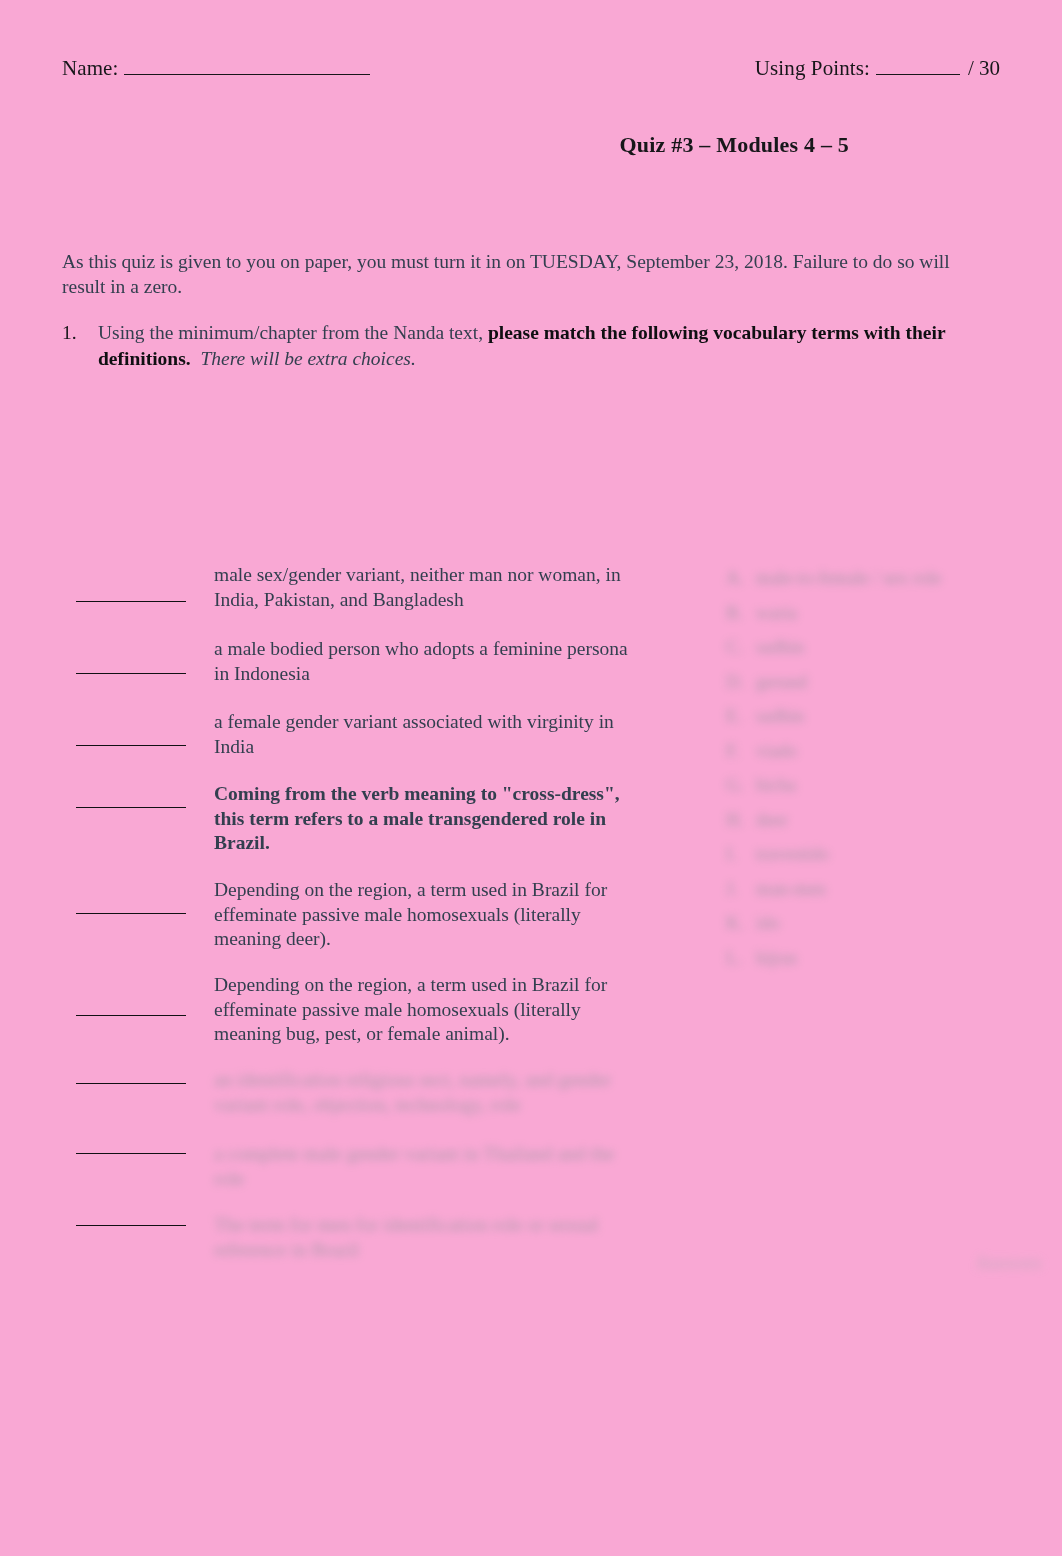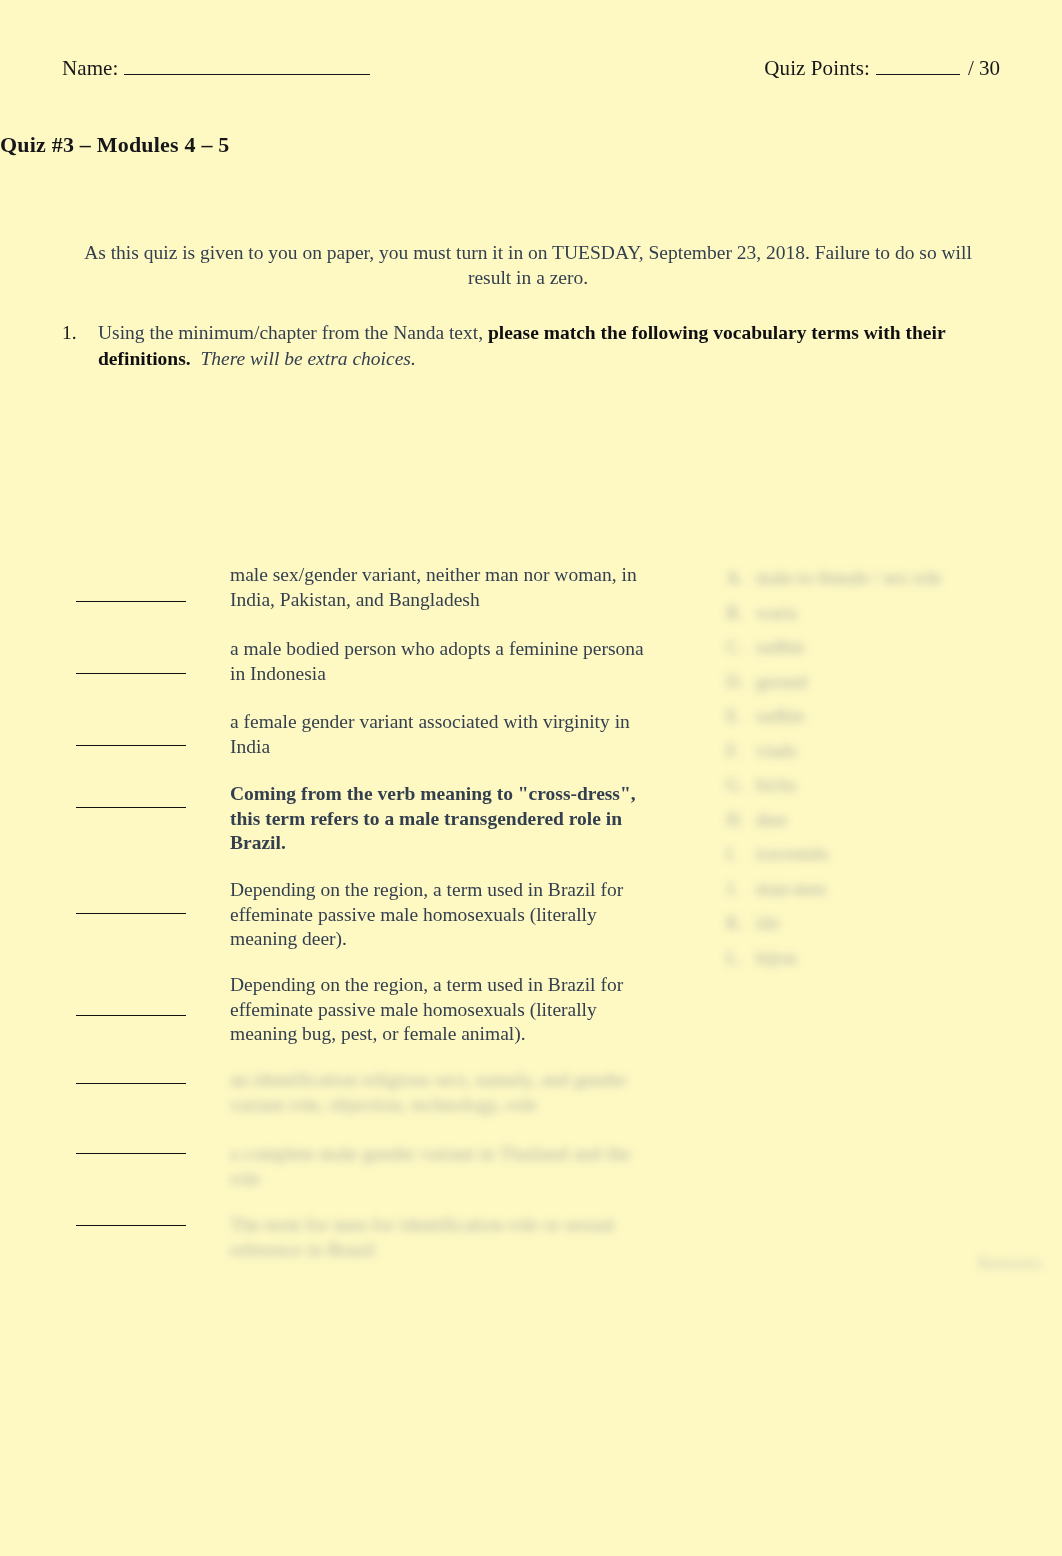--- a/index.html
+++ b/index.html
@@ -12,21 +12,21 @@
     height: 1556px;
     position: relative;
     font-family: "Liberation Serif", "DejaVu Serif", serif;
     color: #333f4f;
     overflow: hidden;
   }
 
   .page {
     position: absolute;
     inset: 0;
-    background: #fef9c3;
+    background: #f9a8d4;
   }
 
   
   .header-row {
     position: absolute;
     left: 62px;
     top: 56px;
     width: 938px;
     display: flex;
     justify-content: space-between;
@@ -49,38 +49,38 @@
   .name-rule { width: 246px; }
   .points-rule { width: 84px; }
   .points-suffix { padding-left: 4px; }
 
   
   .doc-title {
     position: absolute;
     top: 132px;
     left: 0;
     width: 849px;
-    text-align: left;
+    text-align: right;
     font-size: 22px;
     font-weight: bold;
     color: #17171a;
     letter-spacing: .2px;
   }
 
   
   .intro {
     position: absolute;
     left: 62px;
     width: 932px;
     font-size: 19.5px;
     line-height: 25px;
     text-align: left;
   }
   .intro-1 { top: 185px; }
-  .intro-2 { top: 240px; text-align: center; }
+  .intro-2 { top: 249px; }
 
   
   .question {
     position: absolute;
     left: 62px;
     top: 320px;
     width: 935px;
     font-size: 19.5px;
     line-height: 25.5px;
     display: flex;
@@ -118,21 +118,21 @@
   }
 
   .defs-col {
     position: absolute;
     left: 214px;
     top: 0;
     width: 430px;
   }
   .definition {
     position: absolute;
-    left: 16px;
+    left: 0;
     width: 424px;
     font-size: 19.5px;
     line-height: 24.6px;
   }
   .definition.redacted {
     color: #8f949c;
     filter: blur(4.2px);
     opacity: .72;
   }
 
@@ -176,21 +176,21 @@
 <body>
 
 <div class="page">
 
   <div class="header-row">
     <div class="name-block">
       <span class="field-label">Name:</span>
       <span class="blank-rule name-rule"></span>
     </div>
     <div class="points-block">
-      <span class="field-label">Quiz Points:</span>
+      <span class="field-label">Using Points:</span>
       <span class="blank-rule points-rule"></span>
       <span class="points-suffix">/ 30</span>
     </div>
   </div>
 
   <div class="doc-title">Quiz #3 – Modules 4 – 5</div>
 
   <div class="intro intro-2">As this quiz is given to you on paper, you must turn it in on TUESDAY, September 23, 2018.  Failure to do so will result in a zero.</div>
 
   <div class="question">

